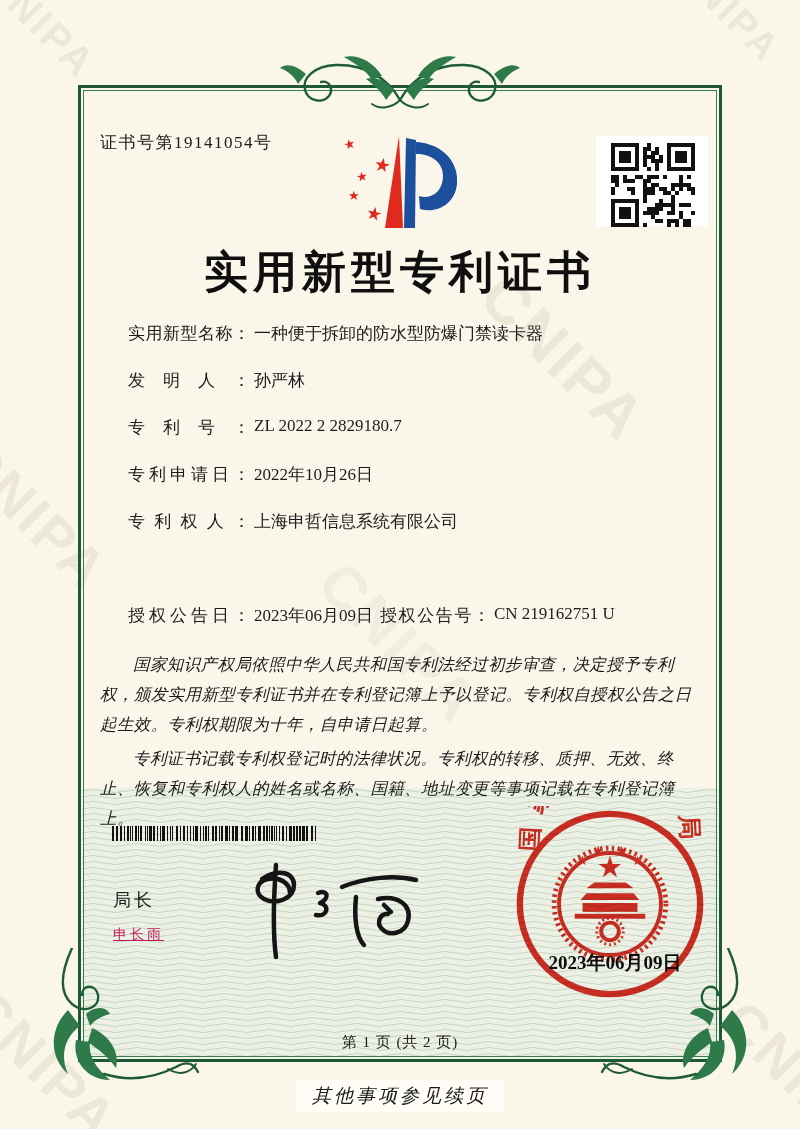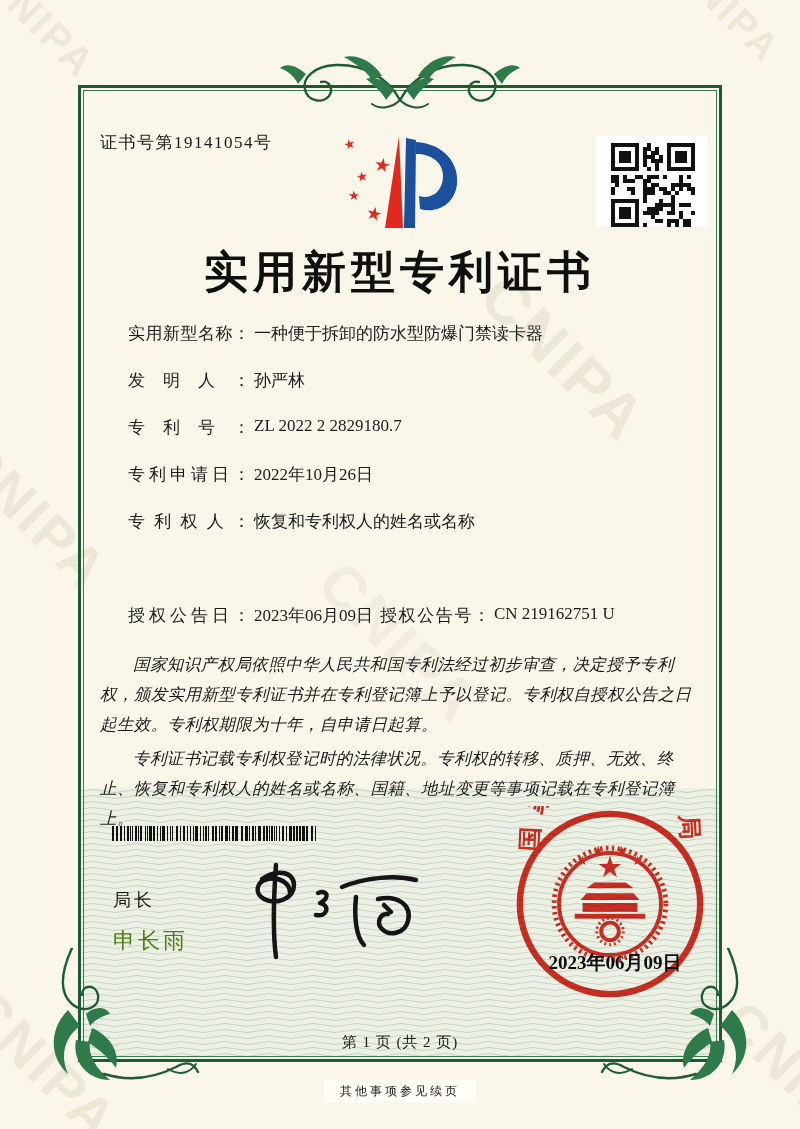--- a/index.html
+++ b/index.html
@@ -37,33 +37,33 @@
   #body-text{position:absolute;left:100px;top:650px;width:602px;font-size:16.5px;line-height:1.82;
              font-style:italic;color:#1a1a1a;z-index:5;}
   #body-text p{margin:0 0 4px 0;text-indent:2em;letter-spacing:0.4px;}
 
   #band{position:absolute;left:82px;top:788px;width:636px;height:271px;background:#edf1e5;z-index:1;}
 
   #barcode{position:absolute;left:112px;top:826px;z-index:5;}
 
   #sig-title{position:absolute;left:113px;top:888px;font-size:18px;letter-spacing:3px;color:#1a1a1a;
              font-family:"Liberation Sans","DejaVu Sans",sans-serif;z-index:5;}
-  #sig-name{position:absolute;left:113px;top:926px;font-size:22px;letter-spacing:3px;color:#4d7c0f;
-            font-family:"Liberation Sans","DejaVu Sans",sans-serif;z-index:5;}
+  #sig-name{position:absolute;left:113px;top:926px;font-size:14px;letter-spacing:3px;color:#be185d;
+            font-family:"Liberation Sans","DejaVu Sans",sans-serif;z-index:5;text-decoration:underline;}
   #signature{position:absolute;left:210px;top:853px;z-index:5;}
   #signature path{fill:none;stroke:#151515;stroke-width:4.5;stroke-linecap:round;stroke-linejoin:round;}
 
   #seal{position:absolute;left:512px;top:806px;z-index:6;mix-blend-mode:multiply;opacity:.95;}
   #seal-date{position:absolute;left:540px;top:950px;width:150px;text-align:center;font-size:19px;
              font-weight:bold;color:#0d0d0d;z-index:7;}
 
   #page-info{position:absolute;left:0;top:1033px;width:100%;text-align:center;font-size:15px;color:#1c1c1c;z-index:5;letter-spacing:1px;}
   #continuation{position:absolute;left:0;top:1080px;width:100%;text-align:center;z-index:5;}
   #continuation span{display:inline-block;padding:3px 16px;background:rgba(255,253,245,.95);
-                     font-size:12px;letter-spacing:3px;color:#1a1a1a;text-align:right;}
+                     font-size:19px;font-style:italic;letter-spacing:3px;color:#1a1a1a;text-align:right;}
   .star{font-family:"DejaVu Sans",sans-serif;}
 </style>
 </head>
 <body>
 
 <div id="page">
 
   <div class="wm" style="left:-28px;top:0px;font-size:40px">CNIPA</div>
   <div class="wm" style="left:662px;top:-12px;font-size:38px">CNIPA</div>
   <div class="wm" style="left:462px;top:322px;font-size:62px">CNIPA</div>
@@ -291,21 +291,21 @@
   <div class="field-row" style="top:369px">
     <span class="flabel">发明人：</span><span class="fvalue">孙严林</span>
   </div>
   <div class="field-row" style="top:416px">
     <span class="flabel">专利号：</span><span class="fvalue">ZL 2022 2 2829180.7</span>
   </div>
   <div class="field-row" style="top:463px">
     <span class="flabel">专利申请日：</span><span class="fvalue">2022年10月26日</span>
   </div>
   <div class="field-row" style="top:510px">
-    <span class="flabel">专利权人：</span><span class="fvalue">恢复和专利权人的姓名或名称</span>
+    <span class="flabel">专利权人：</span><span class="fvalue">上海申哲信息系统有限公司</span>
   </div>
   <div class="field-row" style="top:604px">
     <span class="flabel">授权公告日：</span><span class="fvalue">2023年06月09日</span>
     <span class="pair2">
       <span class="flabel">授权公告号：</span><span class="fvalue">CN 219162751 U</span>
     </span>
   </div>
 
   <div id="body-text">
     <p>国家知识产权局依照中华人民共和国专利法经过初步审查，决定授予专利权，颁发实用新型专利证书并在专利登记簿上予以登记。专利权自授权公告之日起生效。专利权期限为十年，自申请日起算。</p>

